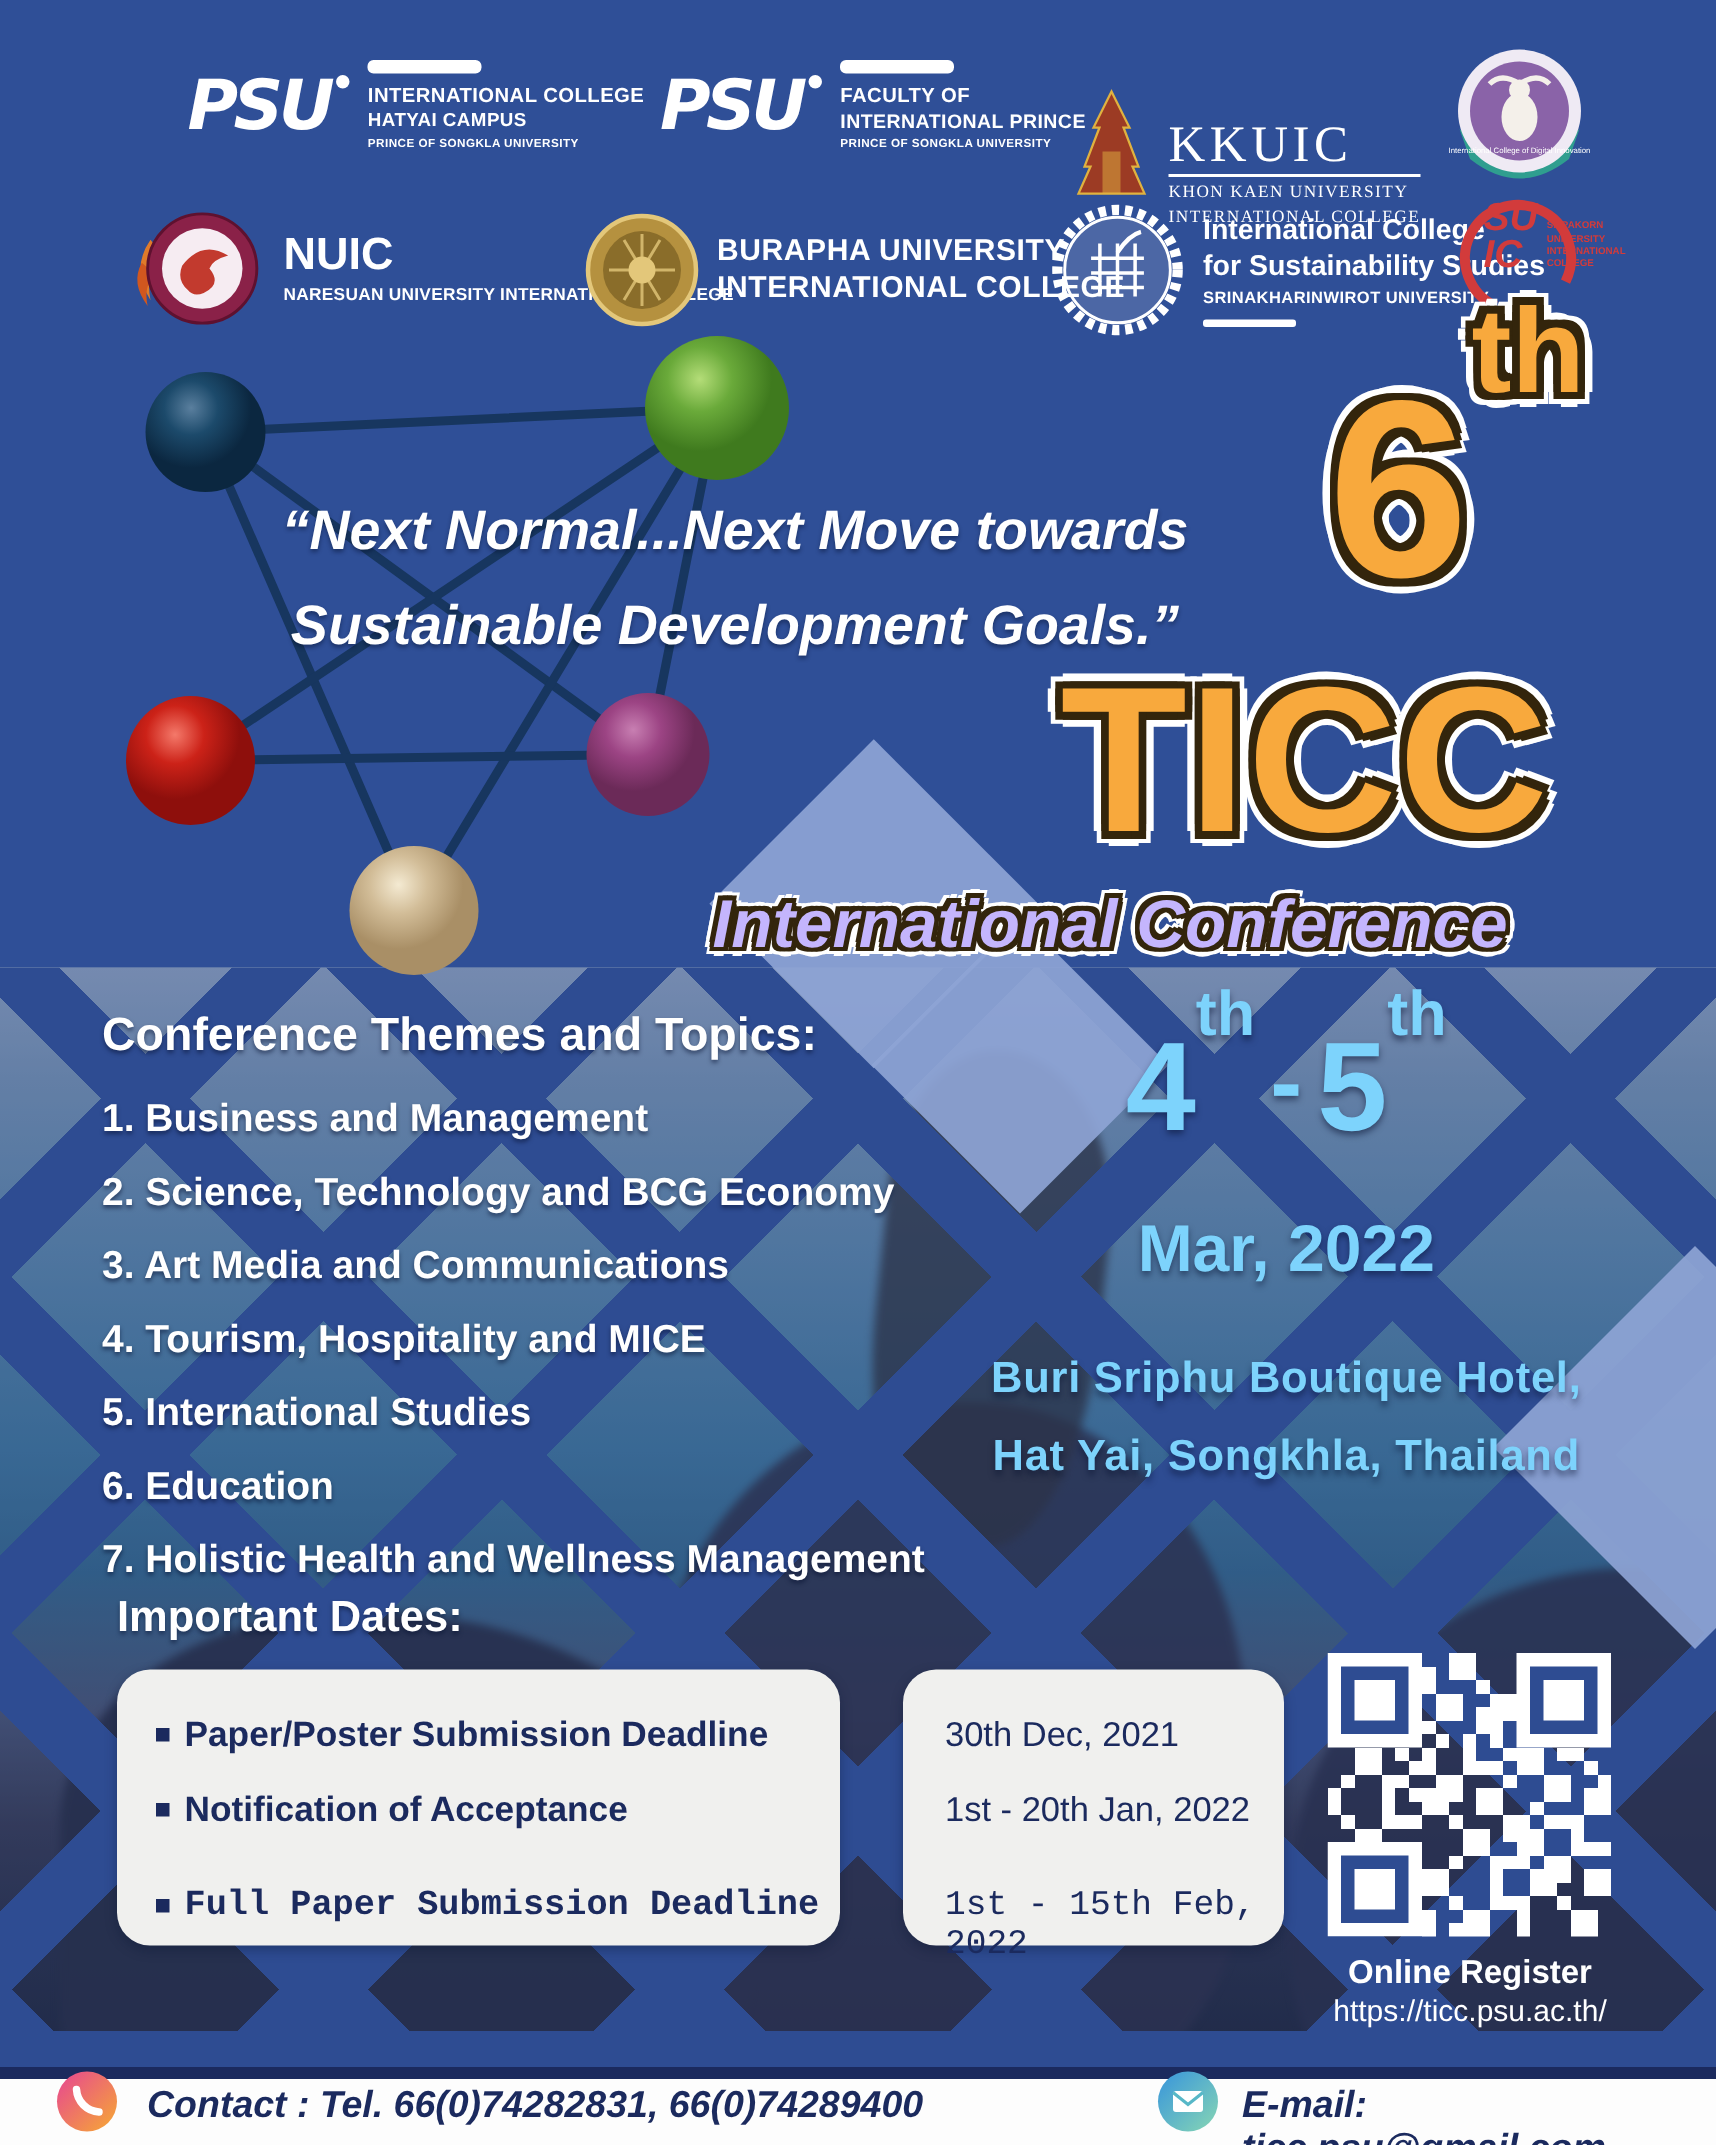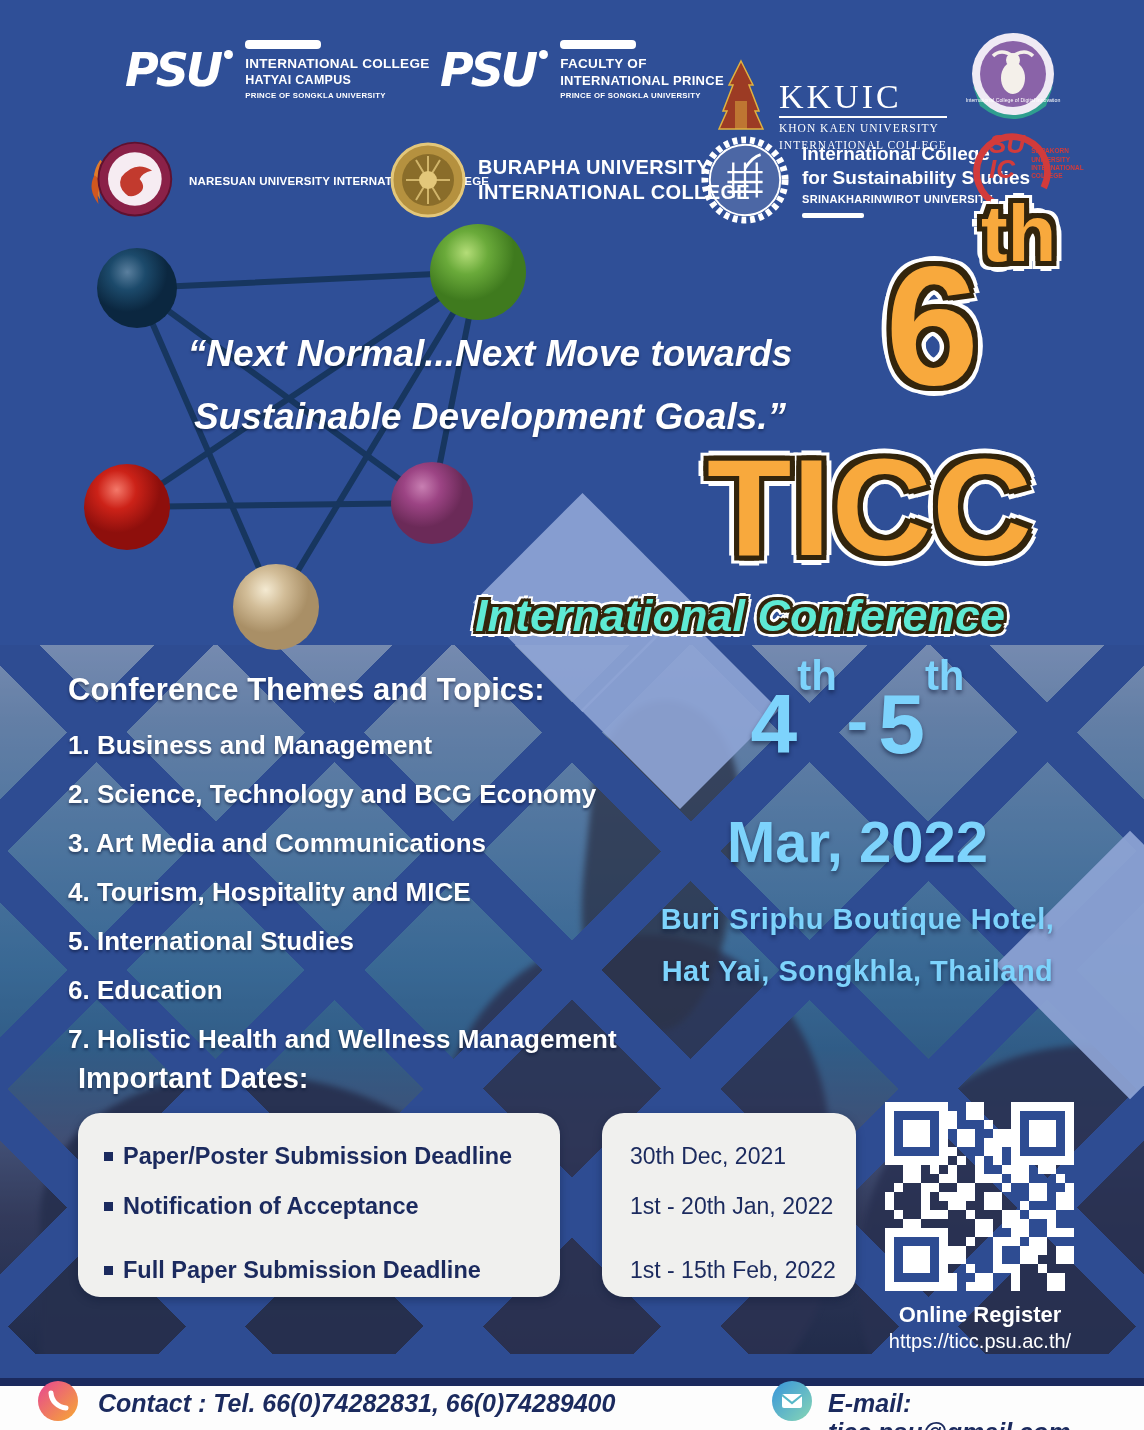--- a/index.html
+++ b/index.html
@@ -49,21 +49,21 @@
   
   .quote{left:105px;top:322px;width:770px;text-align:center;color:#fff;z-index:10;
     font-weight:700;font-style:italic;font-size:37px;line-height:63px;
     text-shadow:0 2px 3px rgba(5,15,45,.45);}
   .o-lg{color:#F8A93D;
     text-shadow:
       -5px -5px 0 #33250C,5px -5px 0 #33250C,-5px 5px 0 #33250C,5px 5px 0 #33250C,
       -5px 0 0 #33250C,5px 0 0 #33250C,0 -5px 0 #33250C,0 5px 0 #33250C,
       -10px 0 0 #fff,10px 0 0 #fff,0 -10px 0 #fff,0 10px 0 #fff,
       -8px -8px 0 #fff,8px -8px 0 #fff,-8px 8px 0 #fff,8px 8px 0 #fff;}
-  .o-md{color:#5eead4;
+  .o-md{color:#c4b5fd;
     text-shadow:
       -3px -3px 0 #33250C,3px -3px 0 #33250C,-3px 3px 0 #33250C,3px 3px 0 #33250C,
       -3px 0 0 #33250C,3px 0 0 #33250C,0 -3px 0 #33250C,0 3px 0 #33250C,
       -6px 0 0 #fff,6px 0 0 #fff,0 -6px 0 #fff,0 6px 0 #fff,
       -5px -5px 0 #fff,5px -5px 0 #fff,-5px 5px 0 #fff,5px 5px 0 #fff;}
   .six{left:840px;top:242px;width:260px;text-align:center;z-index:10;
     font-weight:800;font-size:168px;line-height:1;}
   .six sup{font-size:80px;position:relative;top:-66px;left:2px;}
   .ticc{left:650px;top:438px;width:440px;text-align:center;z-index:10;
     font-weight:800;font-size:138px;line-height:1;letter-spacing:1px;}
@@ -72,34 +72,34 @@
   
   .themes-head{left:68px;top:672px;color:#fff;font-weight:800;font-size:31px;z-index:10;
     text-shadow:0 2px 3px rgba(5,15,45,.5);}
   .theme-item{left:68px;color:#fff;font-weight:700;font-size:26px;z-index:10;
     text-shadow:0 2px 3px rgba(5,15,45,.55);}
   
   .evt{z-index:10;color:#7dd3fc;text-shadow:0 3px 4px rgba(5,15,45,.5);}
   .dates-line{left:625px;top:682px;width:465px;text-align:center;font-weight:800;font-size:84px;line-height:1;}
   .dates-line sup{font-size:42px;position:relative;top:-34px;}
   .dates-line .dash{font-size:64px;position:relative;top:-10px;margin:0 10px;}
-  .monthyear{left:625px;top:808px;width:465px;text-align:center;font-weight:800;font-size:58px;}
+  .monthyear{left:625px;top:808px;width:465px;text-align:center;font-weight:800;font-size:44px;}
   .venue1{left:605px;top:903px;width:505px;text-align:center;font-weight:800;font-size:29px;letter-spacing:.5px;}
   .venue2{left:605px;top:955px;width:505px;text-align:center;font-weight:800;font-size:29px;letter-spacing:.5px;}
   
   .imp-head{left:78px;top:1062px;color:#fff;font-weight:800;font-size:29px;z-index:10;
     text-shadow:0 2px 3px rgba(5,15,45,.5);}
   .box{background:#F0F0EE;border-radius:22px;z-index:10;box-shadow:0 3px 8px rgba(10,20,50,.35);}
   .box-l{left:78px;top:1113px;width:482px;height:184px;}
   .box-r{left:602px;top:1113px;width:254px;height:184px;}
   .imp-row{position:absolute;left:26px;display:flex;align-items:center;gap:10px;
     color:#1B2A5E;font-weight:800;font-size:23.5px;}
   .bullet{width:9px;height:9px;background:#1B2A5E;flex:0 0 auto;}
   .date-row{position:absolute;left:28px;color:#1B2A5E;font-weight:500;font-size:23px;}
-  .r1{top:30px;} .r2{top:80px;} .r3{top:144px;}
+  .r1{top:30px;} .r2{top:80px;} .r3{top:144px;font-family:Liberation Mono, monospace;}
   
   .qr-wrap{left:885px;top:1102px;width:189px;height:189px;z-index:10;}
   .reg-label{left:845px;top:1302px;width:270px;text-align:center;color:#fff;
     font-weight:800;font-size:22px;z-index:10;}
   .reg-url{left:830px;top:1330px;width:300px;text-align:center;color:#fff;
     font-weight:400;font-size:20px;z-index:10;}
   
   .footer-line{left:0;top:1378px;width:1144px;height:8px;background:#1B2A5E;z-index:20;}
   .footer{left:0;top:1386px;width:1144px;height:44px;background:#FDFDFD;z-index:20;}
   .icon-circle{position:absolute;width:40px;height:40px;border-radius:50%;top:-5px;}
@@ -173,20 +173,21 @@
 
 <div class="abs logo" style="left:85px;top:133px;">
   <svg width="92" height="92" viewBox="0 0 96 96">
     <path d="M16 28 q-14 20 0 42 q-4 -20 8 -32 Z" fill="#e07b2a"></path>
     <path d="M10 44 q-8 14 4 30 q-3 -14 5 -22 Z" fill="#d1571f"></path>
     <circle cx="52" cy="48" r="38" fill="#8a2148" stroke="#5e112f" stroke-width="2"></circle>
     <circle cx="52" cy="48" r="28" fill="#f6ecf2"></circle>
     <path d="M38 46 q14 -18 32 -7 q-11 3 -13 9 q9 11 -4 17 q-7 3 -11 -2 q-8 -7 -4 -17 Z" fill="#c23a2e"></path>
   </svg>
   <div>
+    <div class="nuic-acr">NUIC</div>
     <div class="nuic-l lbl">NARESUAN UNIVERSITY INTERNATIONAL COLLEGE</div>
   </div>
 </div>
 
 <div class="abs logo" style="left:390px;top:142px;">
   <svg width="76" height="76" viewBox="0 0 76 76">
     <circle cx="38" cy="38" r="36" fill="#b5913f" stroke="#e3c77a" stroke-width="3"></circle>
     <circle cx="38" cy="38" r="26" fill="#8a6d2a"></circle>
     <path d="M38 14 V62 M26 18 L50 58 M50 18 L26 58 M16 38 H60" stroke="#e3c77a" stroke-width="2" opacity=".8"></path>
     <circle cx="38" cy="38" r="9" fill="#e3c77a"></circle>

